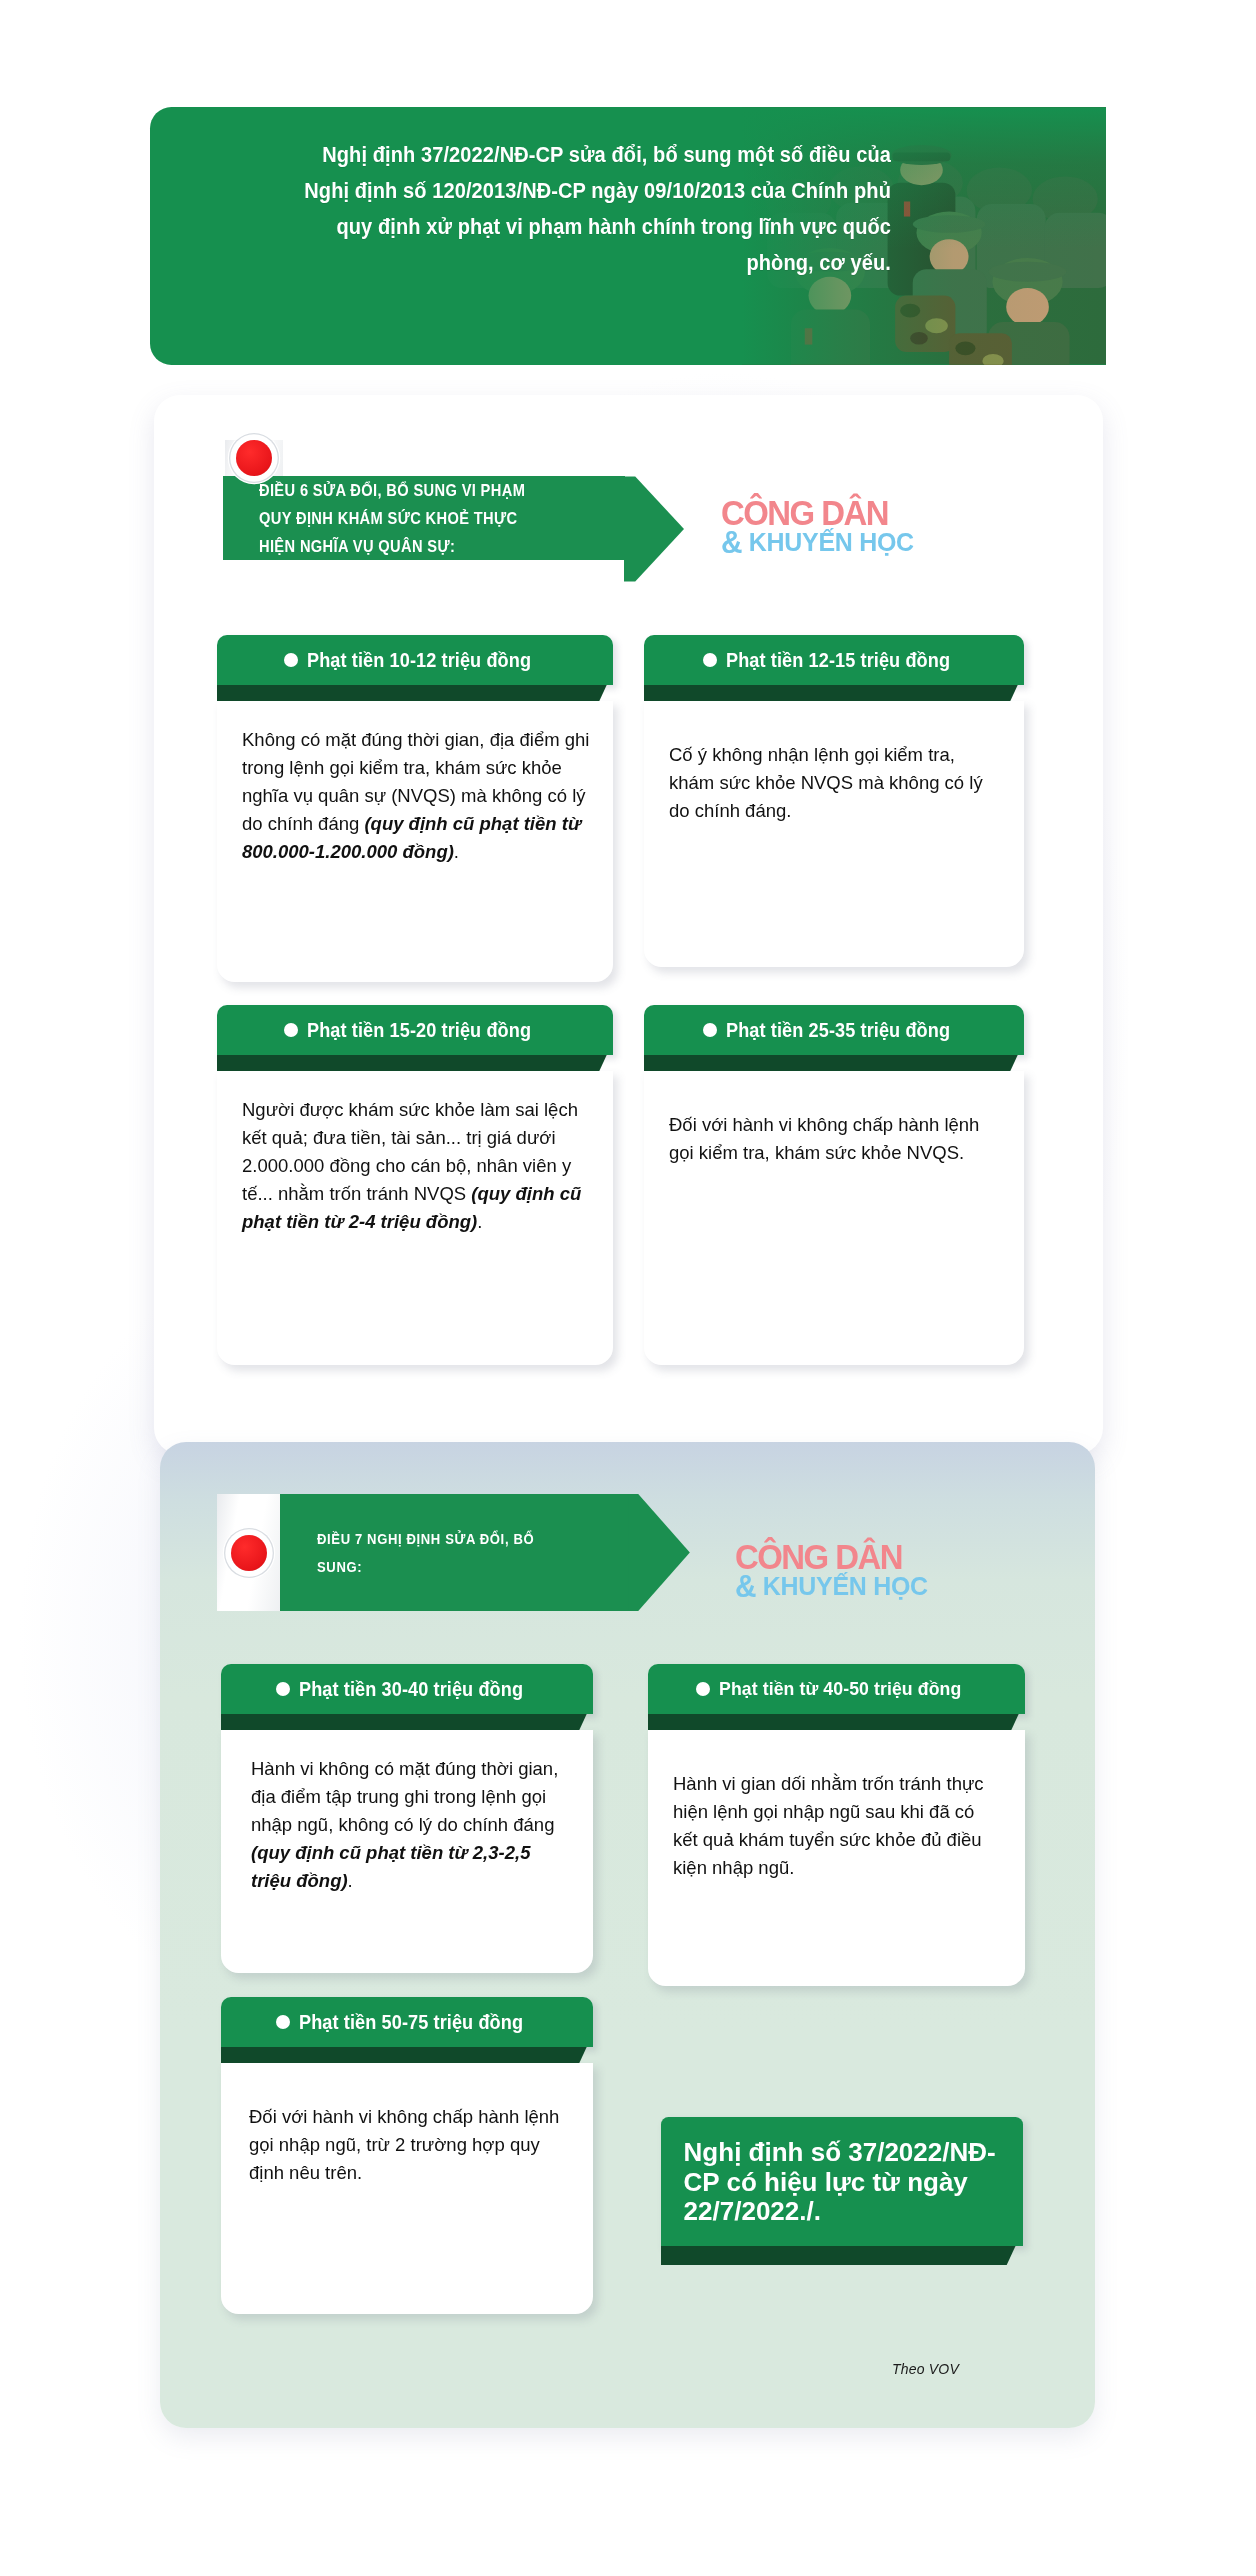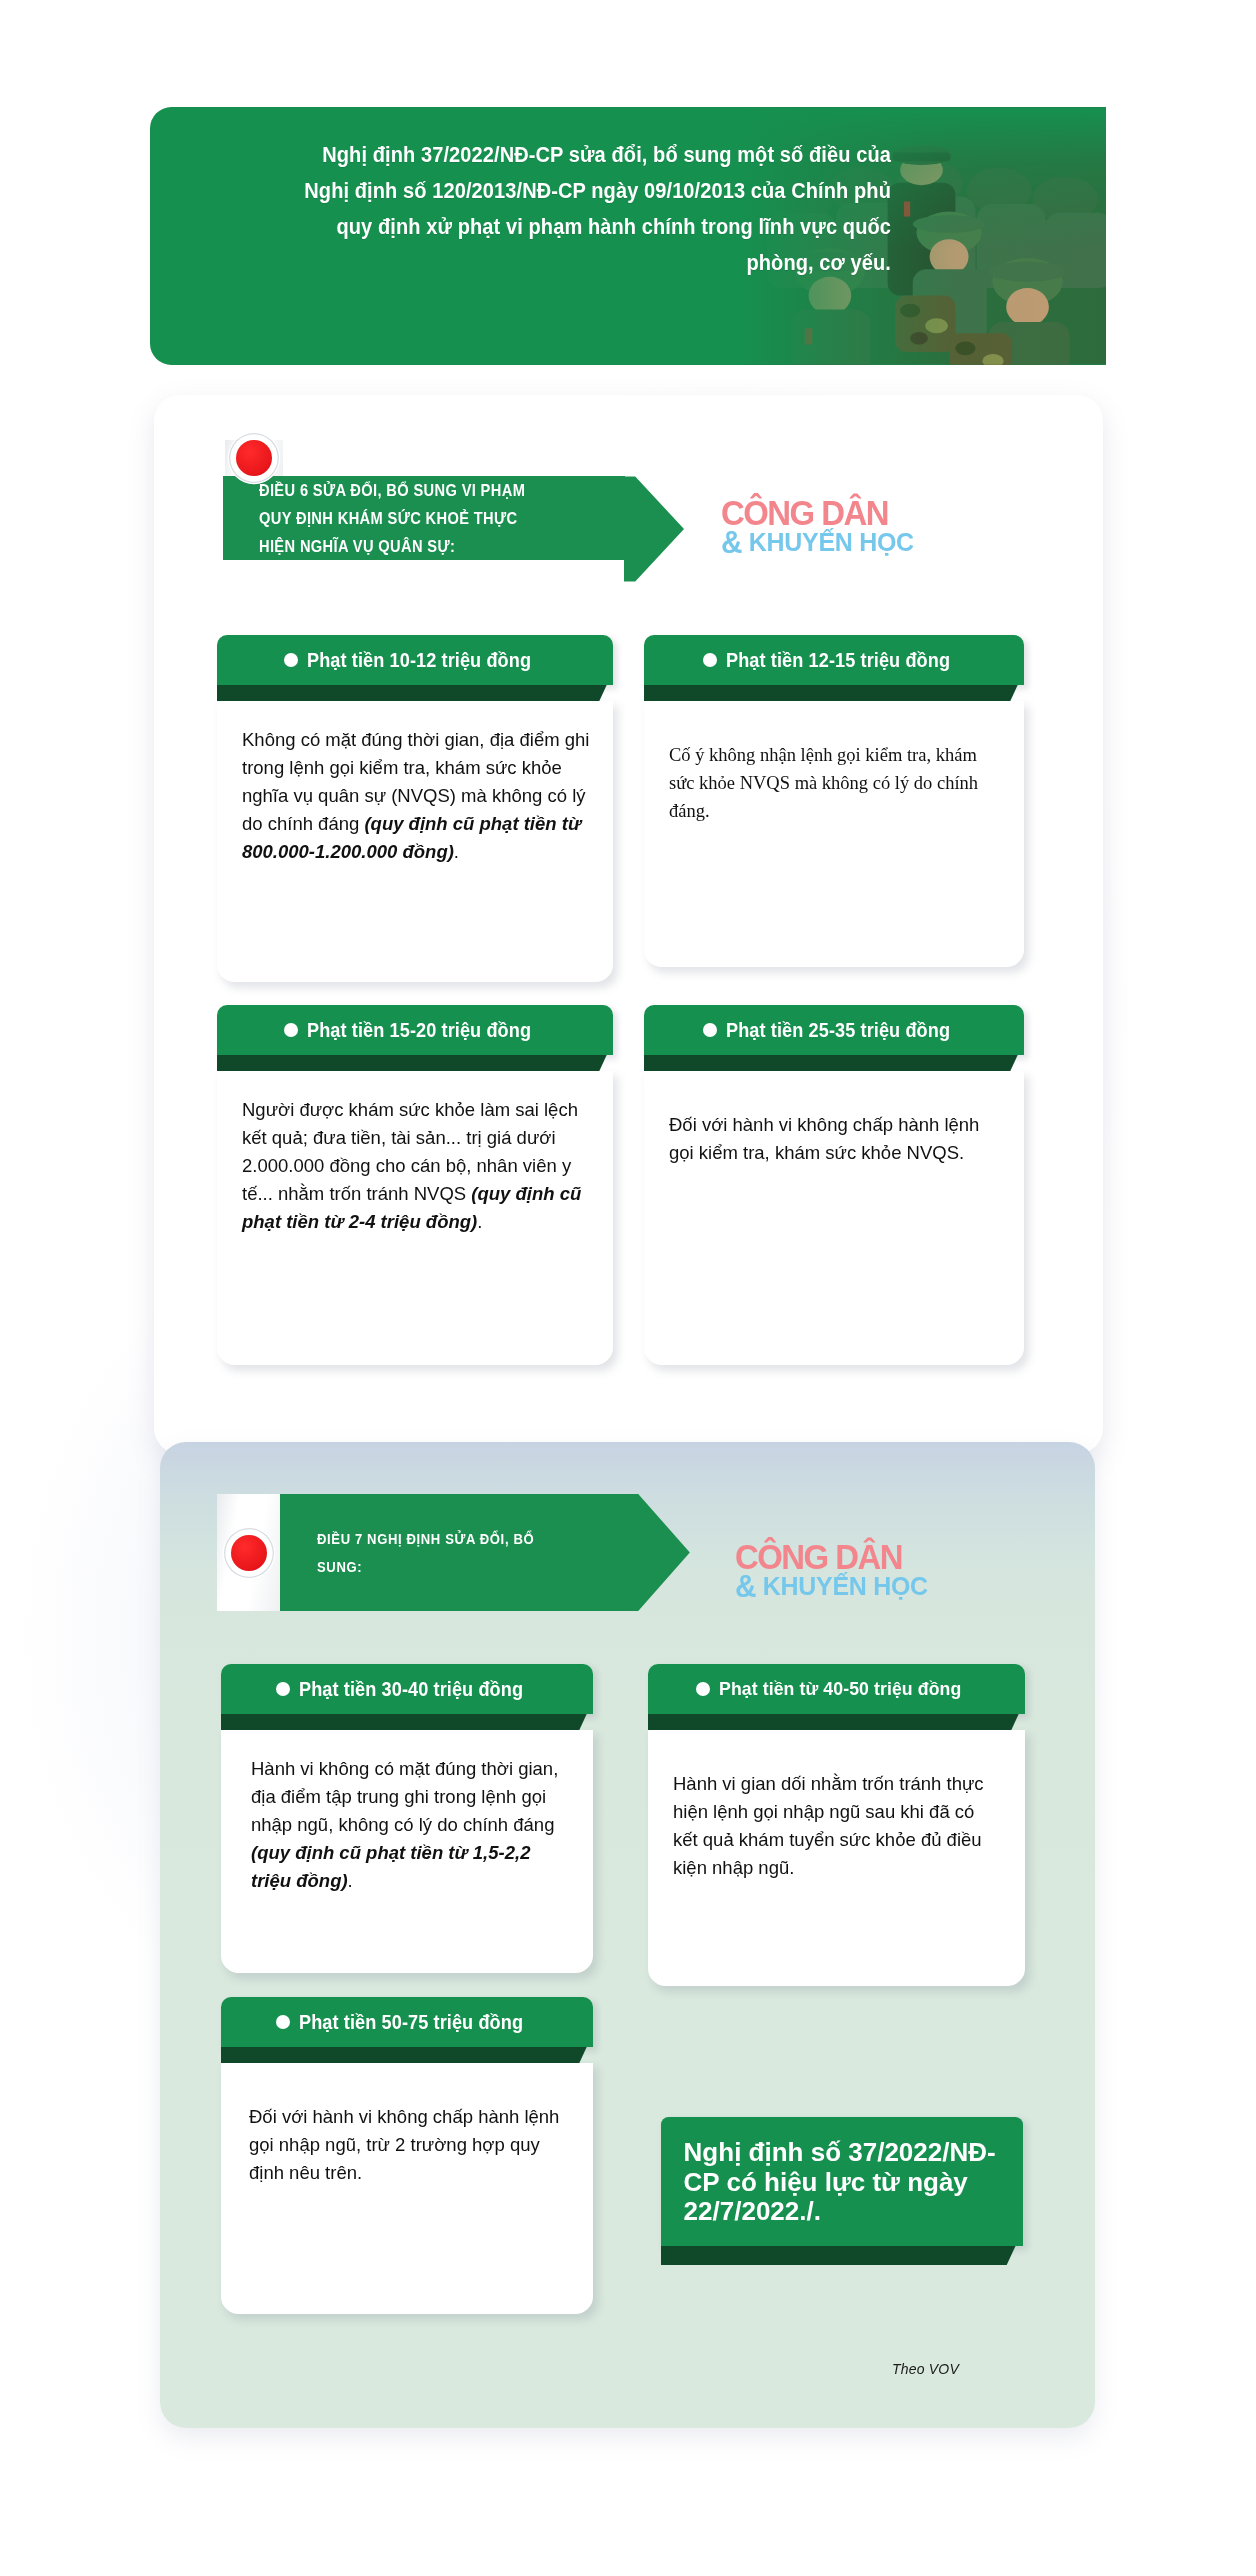--- a/index.html
+++ b/index.html
@@ -307,21 +307,21 @@
       <span>Không có mặt đúng thời gian, địa điểm ghi trong lệnh gọi kiểm tra, khám sức khỏe nghĩa vụ quân sự (NVQS) mà không có lý do chính đáng </span><b>(quy định cũ phạt tiền từ 800.000-1.200.000 đồng)</b><span>.</span>
     </div>
   </div>
 
   <div class="card" style="left:644px; top:635px; width:380px;">
     <div class="card-head">
       <span class="bullet"></span>
       <span class="htxt">Phạt tiền 12-15 triệu đồng</span>
     </div>
     <div class="card-fold"></div>
-    <div class="card-body pad-top-big" style="min-height:266px;font-family:Liberation Serif, serif;">
+    <div class="card-body pad-top-big" style="min-height:266px;">
       <span>Cố ý không nhận lệnh gọi kiểm tra, khám sức khỏe NVQS mà không có lý do chính đáng.</span>
     </div>
   </div>
 
   <div class="card" style="left:217px; top:1005px; width:396px;">
     <div class="card-head">
       <span class="bullet"></span>
       <span class="htxt">Phạt tiền 15-20 triệu đồng</span>
     </div>
     <div class="card-fold"></div>
@@ -363,21 +363,21 @@
     </div>
   </div>
 
   <div class="card" style="left:221px; top:1664px; width:372px;">
     <div class="card-head">
       <span class="bullet"></span>
       <span class="htxt">Phạt tiền 30-40 triệu đồng</span>
     </div>
     <div class="card-fold"></div>
     <div class="card-body" style="min-height:243px; padding-left:30px;">
-      <span>Hành vi không có mặt đúng thời gian, địa điểm tập trung ghi trong lệnh gọi nhập ngũ, không có lý do chính đáng </span><b>(quy định cũ phạt tiền từ 1,5-2,2 triệu đồng)</b><span>.</span>
+      <span>Hành vi không có mặt đúng thời gian, địa điểm tập trung ghi trong lệnh gọi nhập ngũ, không có lý do chính đáng </span><b>(quy định cũ phạt tiền từ 2,3-2,5 triệu đồng)</b><span>.</span>
     </div>
   </div>
 
   <div class="card" style="left:648px; top:1664px; width:377px;">
     <div class="card-head">
       <span class="bullet"></span>
       <span class="htxt" style="font-size:19px;">Phạt tiền từ 40-50 triệu đồng</span>
     </div>
     <div class="card-fold"></div>
     <div class="card-body pad-top-big" style="min-height:256px; ">

